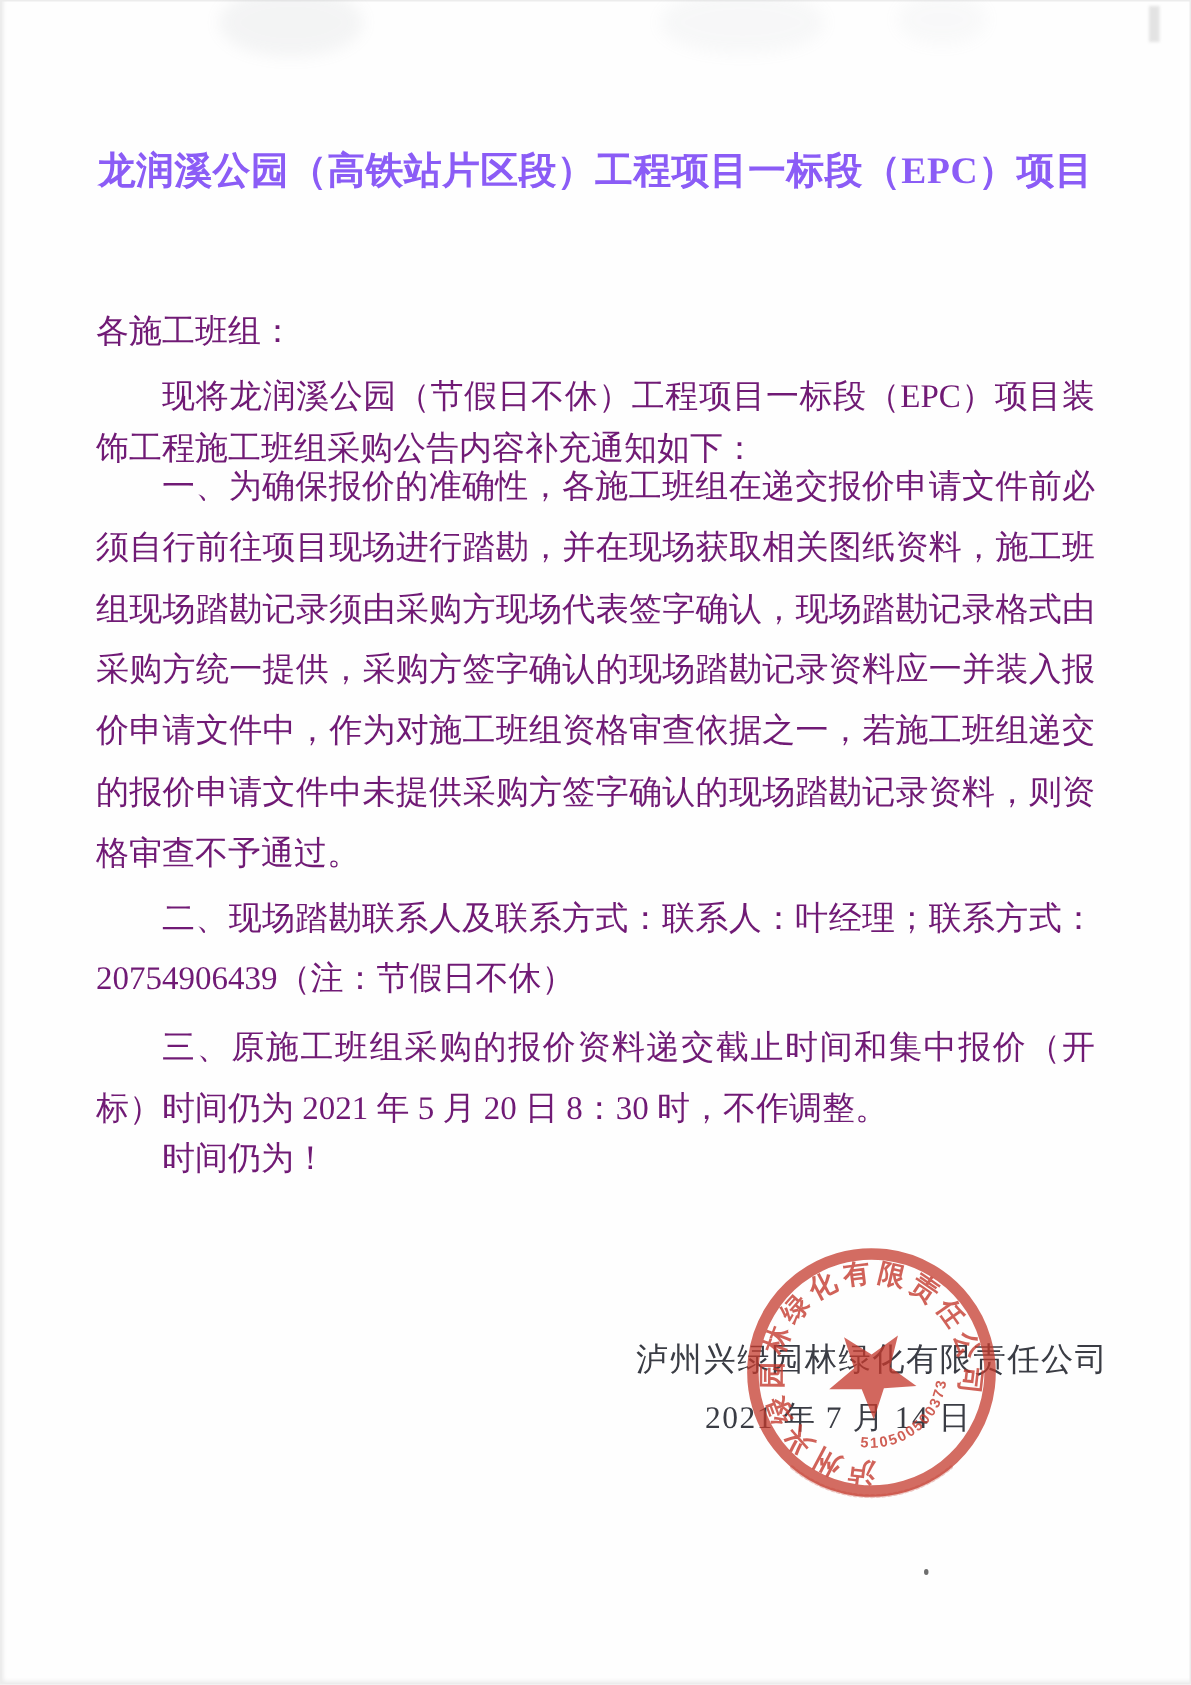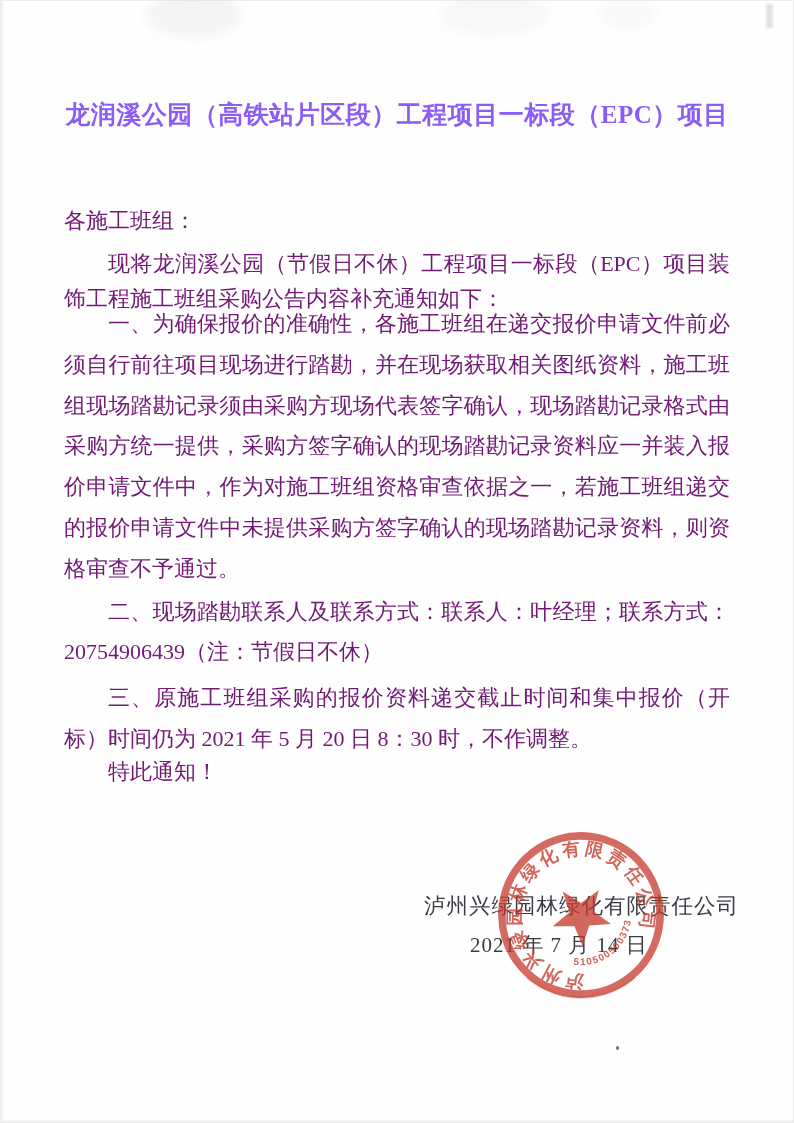--- a/index.html
+++ b/index.html
@@ -59,21 +59,21 @@
 <div class="body-text salutation">各施工班组：</div>
 
 <div class="body-text para intro">现将龙润溪公园（节假日不休）工程项目一标段（EPC）项目装饰工程施工班组采购公告内容补充通知如下：</div>
 
 <div class="body-text para item1">一、为确保报价的准确性，各施工班组在递交报价申请文件前必须自行前往项目现场进行踏勘，并在现场获取相关图纸资料，施工班组现场踏勘记录须由采购方现场代表签字确认，现场踏勘记录格式由采购方统一提供，采购方签字确认的现场踏勘记录资料应一并装入报价申请文件中，作为对施工班组资格审查依据之一，若施工班组递交的报价申请文件中未提供采购方签字确认的现场踏勘记录资料，则资格审查不予通过。</div>
 
 <div class="body-text para item2">二、现场踏勘联系人及联系方式：联系人：叶经理；联系方式：20754906439（注：节假日不休）</div>
 
 <div class="body-text para item3">三、原施工班组采购的报价资料递交截止时间和集中报价（开标）时间仍为 2021 年 5 月 20 日 8：30 时，不作调整。</div>
 
-<div class="body-text para closing">特此通知！</div>
+<div class="body-text para closing">时间仍为！</div>
 
 <div class="sig-company">泸州兴绿园林绿化有限责任公司</div>
 <div class="sig-date">2021 年 7 月 14 日</div>
 
 <svg class="seal" viewBox="0 0 200 200">
 
   <path d="M 37.6 174.3 A 97 97 0 0 0 162.4 174.3" fill="none" stroke="#c43a2d" stroke-width="3" opacity="0.3" stroke-dasharray="2 2.5" stroke-linecap="round"></path>
   <g transform="rotate(-38 100 100)" opacity="0.88">
     <circle cx="100" cy="100" r="93" fill="none" stroke="#c43a2d" stroke-width="9" opacity="0.85"></circle>
     <polygon points="100,65 108.7,89 134.2,89.9 114.1,105.6 121.2,130.1 100,115.8 78.8,130.1 85.9,105.6 65.8,89.9 91.3,89" fill="#c43a2d" fill-opacity="0.88"></polygon>

